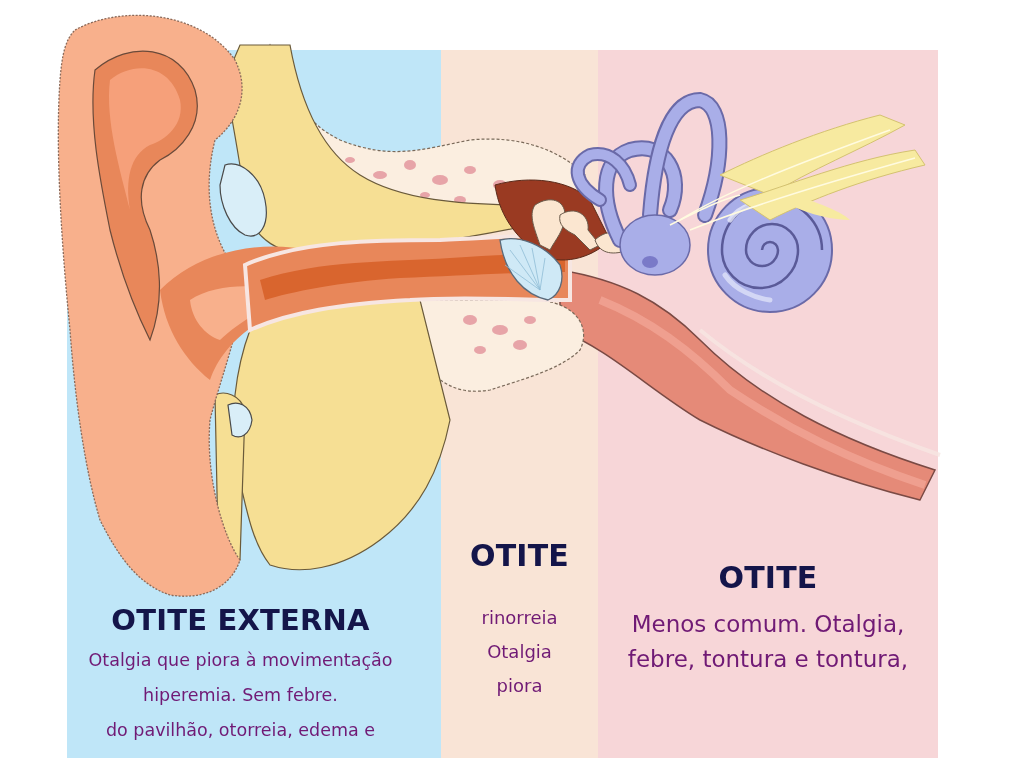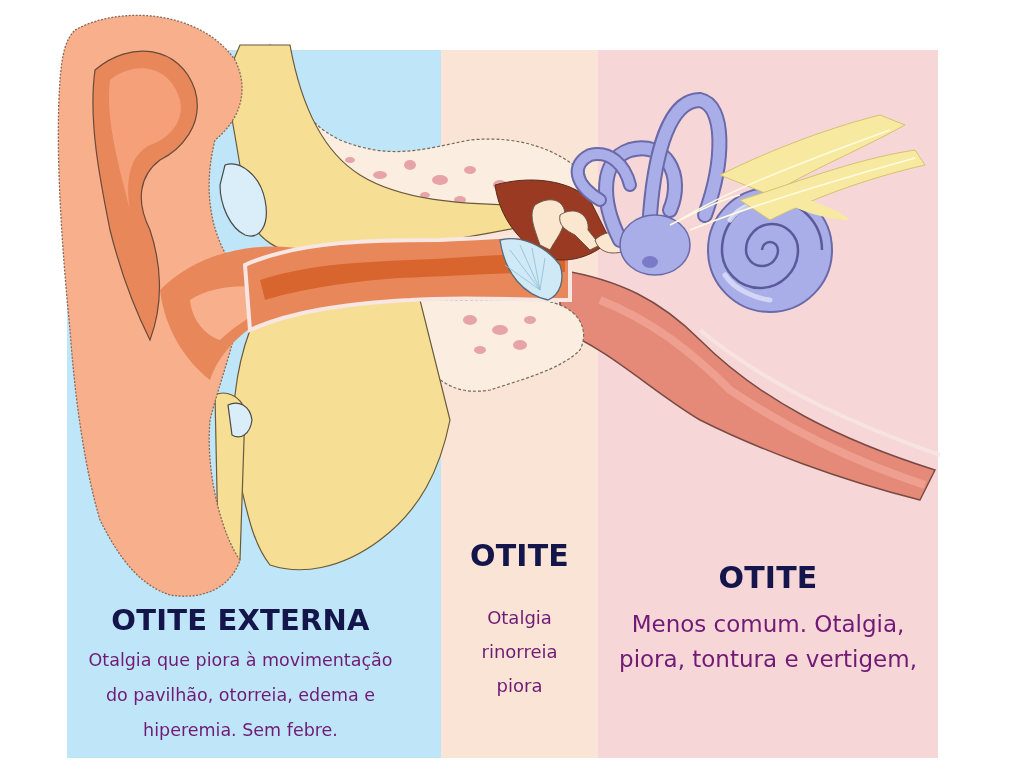--- a/index.html
+++ b/index.html
@@ -167,37 +167,37 @@
       <path d="M690 230 C740 210 800 190 915 158"></path>
       <path d="M670 225 C700 210 720 200 740 195"></path>
     </g>
   </g>
 </svg>
 
 <div class="label-block block-externa">
   <div class="label-title">OTITE EXTERNA</div>
   <div class="label-desc">
     <span class="line">Otalgia que piora à movimentação</span>
+    <span class="line">hiperemia. Sem febre.</span>
     <span class="line">do pavilhão, otorreia, edema e</span>
-    <span class="line">hiperemia. Sem febre.</span>
   </div>
 </div>
 
 <div class="label-block block-media">
   <div class="label-title">
     <span class="line">OTITE</span>
   </div>
   <div class="label-desc">
+    <span class="line">rinorreia</span>
     <span class="line">Otalgia</span>
-    <span class="line">rinorreia</span>
     <span class="line">piora</span>
   </div>
 </div>
 
 <div class="label-block block-interna">
   <div class="label-title">
     <span class="line">OTITE</span>
   </div>
   <div class="label-desc">
     <span class="line">Menos comum. Otalgia,</span>
-    <span class="line">piora, tontura e vertigem,</span>
+    <span class="line">febre, tontura e tontura,</span>
   </div>
 </div>
 
 </body></html>

